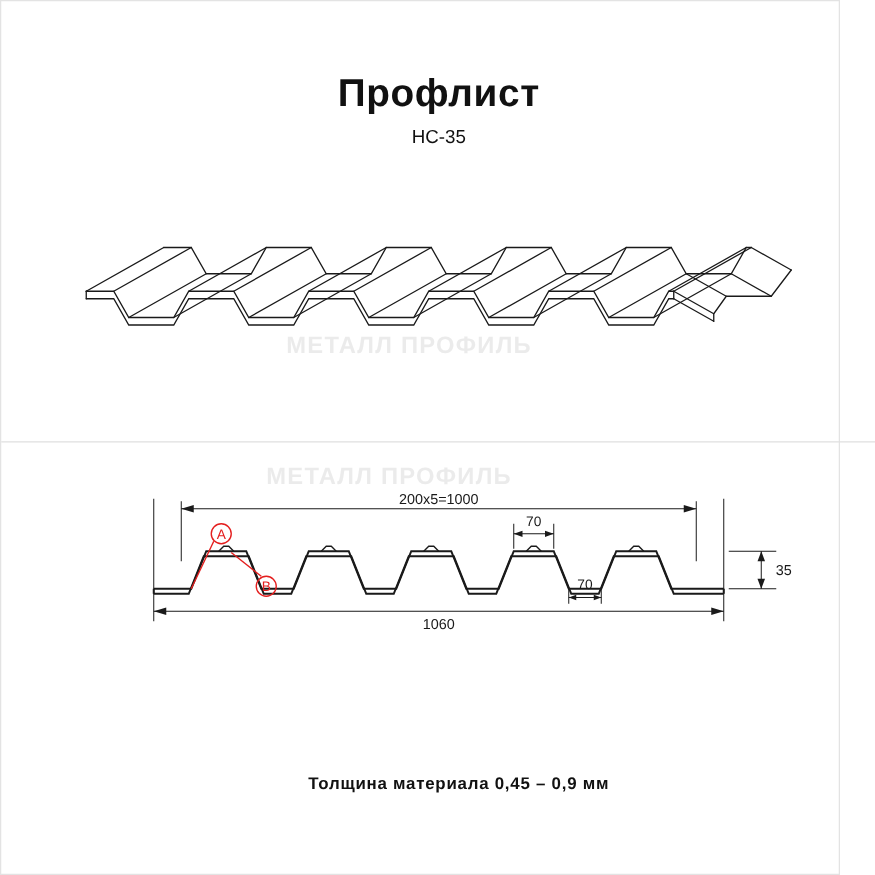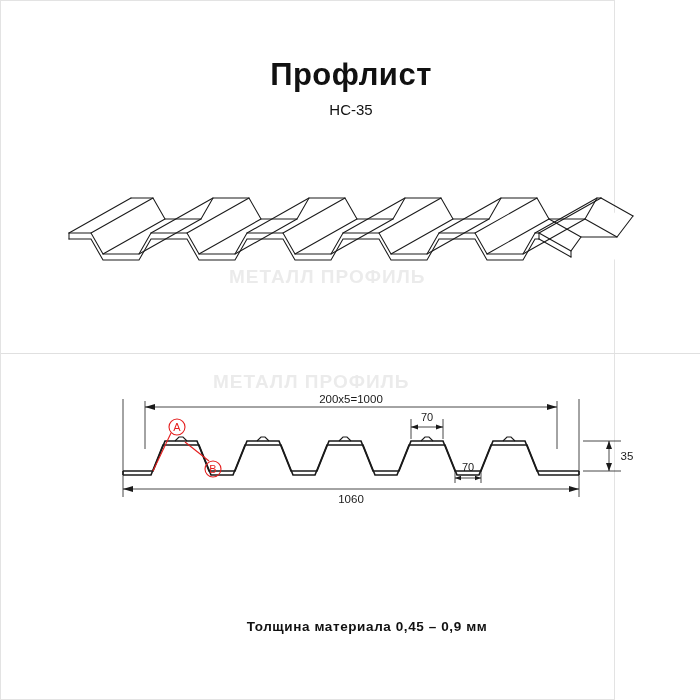--- a/index.html
+++ b/index.html
@@ -10,21 +10,21 @@
   body {
     width: 700px;
     height: 700px;
     font-family: "Liberation Sans", sans-serif;
     color: #1a1a1a;
     position: relative;
     overflow: hidden;
   }
   .page {
     position: relative;
-    width: 615px;
+    width: 672px;
     height: 700px;
     box-sizing: border-box;
     border: 1px solid #e3e3e3;
   }
   .title {
     position: absolute;
     top: 56px;
     left: 0;
     width: 700px;
     text-align: center;

